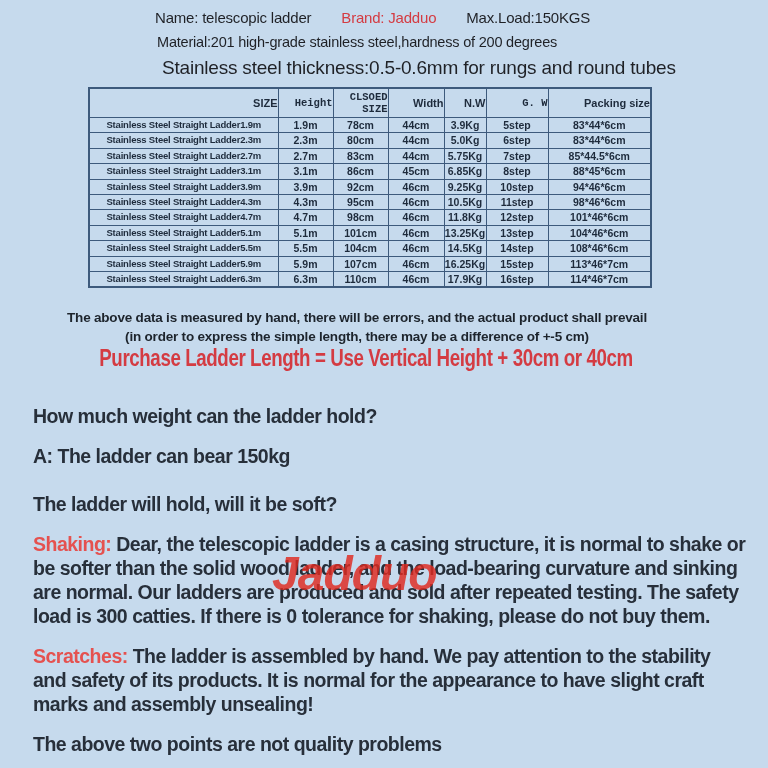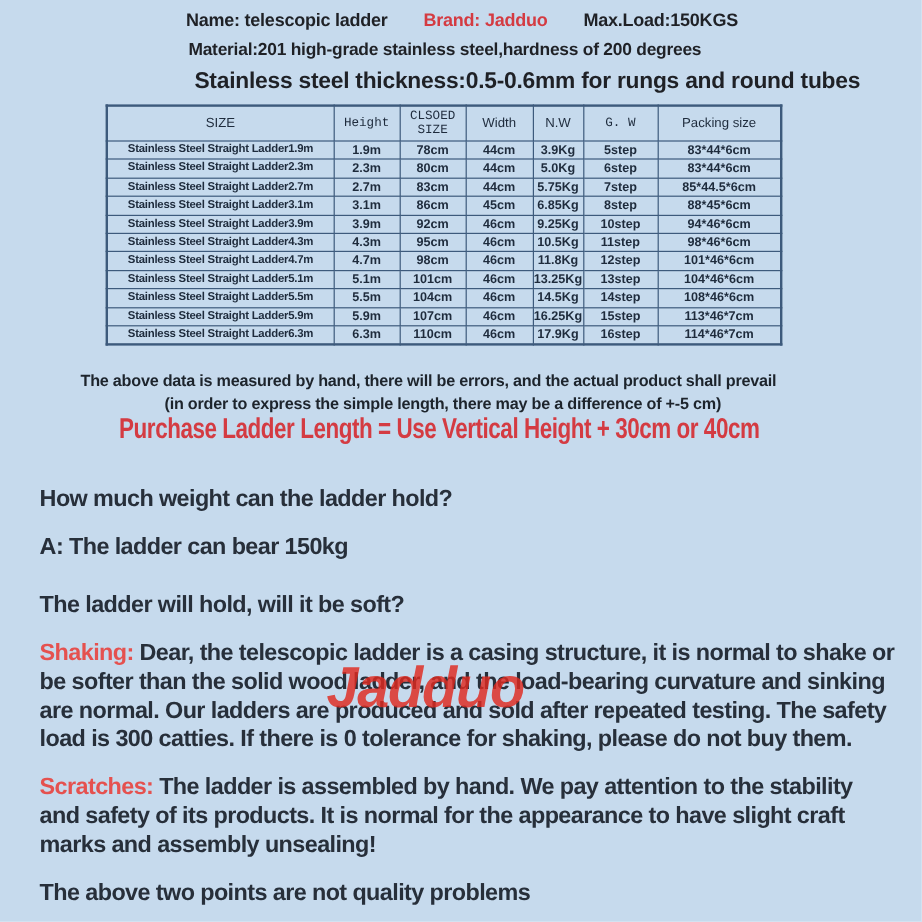--- a/index.html
+++ b/index.html
@@ -10,52 +10,52 @@
     --table-border:#3d5a7c;
     --table-text:#1e2b3c;
   }
   html,body{margin:0;padding:0;}
   body{font-family:"Liberation Sans",sans-serif;}
   #canvas{
     position:relative;width:768px;height:768px;overflow:hidden;
     background:var(--background);
   }
   
-  .hdr-line{position:absolute;font-weight:bold;color:#1f2126;letter-spacing:-0.2px;white-space:nowrap;}
+  .hdr-line{position:absolute;font-weight:normal;color:#1f2126;letter-spacing:-0.2px;white-space:nowrap;}
   .hdr-line1{top:9px;left:155px;font-size:15px;display:flex;gap:30px;}
   .hdr-line2{top:34px;left:157px;font-size:14.5px;}
   .hdr-line3{top:57px;left:162px;font-size:19px;}
   .red{color:var(--accent-red);text-align:right;}
   
   .spec-table{
     position:absolute;left:88px;top:87px;width:562px;
     border-collapse:collapse;table-layout:fixed;
     border:2px solid var(--table-border);
   }
   .spec-table th,.spec-table td{
     border:1px solid var(--table-border);
     text-align:center;padding:0;color:var(--table-text);
     overflow:hidden;white-space:nowrap;
   }
   .spec-table thead th{
-    height:28px;font-size:11px;font-weight:normal;white-space:normal;line-height:1.15;
+    height:28px;font-size:11px;font-weight:bold;white-space:normal;line-height:1.15;text-align:right;
   }
   .spec-table thead th:nth-child(2),
   .spec-table thead th:nth-child(3),
   .spec-table thead th:nth-child(6){
     font-family:"Liberation Mono",monospace;font-size:10.5px;
   }
   .spec-table tbody td{
     height:14.4px;font-size:10.5px;font-weight:bold;line-height:14.4px;
   }
   .spec-table tbody td:first-child{font-size:9.5px;letter-spacing:-0.2px;}
   
   .note{position:absolute;left:0;width:714px;text-align:center;font-weight:bold;color:#1d242c;}
   .note-1{top:310px;font-size:13.5px;letter-spacing:-0.2px;}
-  .note-2{top:329px;font-size:13.5px;letter-spacing:-0.2px;padding-left:12px;}
+  .note-2{top:329px;font-size:13.5px;letter-spacing:-0.2px;}
   .formula-wrap{position:absolute;top:344px;left:0;width:732px;text-align:center;}
   .formula{
     display:inline-block;font-size:24px;font-weight:bold;color:var(--accent-red);
     transform:scaleX(0.78);transform-origin:center;white-space:nowrap;letter-spacing:-0.5px;
   }
   
   .qa{
     position:absolute;left:17px;top:388px;width:747px;
     font-size:19.5px;font-weight:bold;line-height:24px;color:#272f3a;
     letter-spacing:-0.5px;

